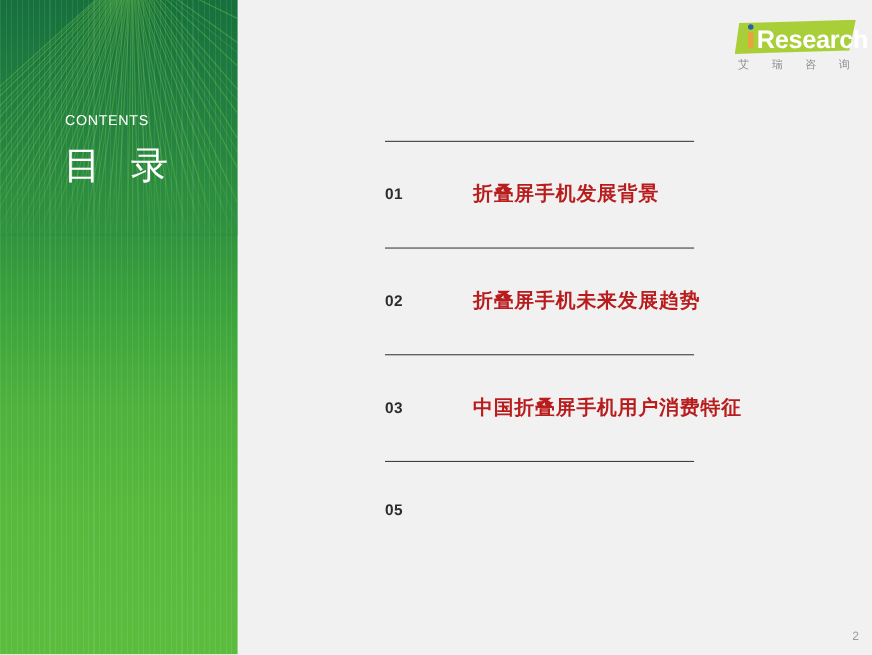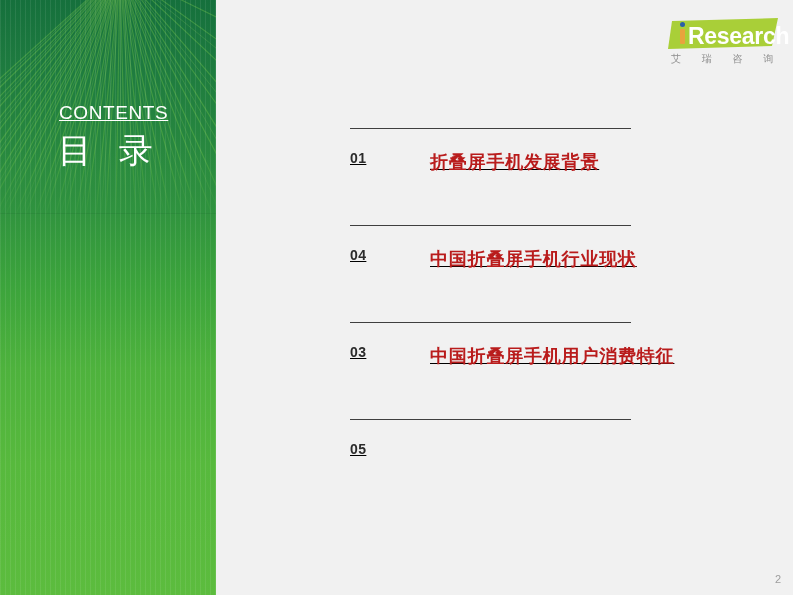--- a/index.html
+++ b/index.html
@@ -73,25 +73,24 @@
     left: 0; top: 213px;
     width: 216px; height: 1px;
     background: rgba(0,0,0,0.05);
   }
 
   .contents-label {
     position: absolute;
     left: 59px;
     top: 102px;
     color: #ffffff;
-    font-size: 19px;
+    font-size: 13px;
     letter-spacing: 0.6px;
     font-weight: 400;
     white-space: nowrap;
-    text-decoration: underline;
   }
   .contents-cn {
     position: absolute;
     left: 58px;
     top: 128px;
     color: #ffffff;
     font-size: 34px;
     letter-spacing: 8px;
     font-weight: 400;
     white-space: nowrap;
@@ -140,21 +139,21 @@
     letter-spacing: -0.3px;
     font-family: "Liberation Sans", sans-serif;
   }
   .logo-cn {
     position: absolute;
     left: 3px;
     top: 34px;
     color: #8d8d8d;
     font-size: 10px;
     letter-spacing: 9px;
-    font-family: Liberation Sans, sans-serif;
+    font-family: Liberation Serif, serif;
     white-space: nowrap;
   }
 
   
   .toc {
     position: absolute;
     left: 350px;
     top: 128px;
     width: 281px;
   }
@@ -163,25 +162,24 @@
     height: 97px;
   }
   .toc-rule {
     width: 281px;
     height: 1px;
     background: #3f3f3f;
   }
   .toc-row {
     position: absolute;
     left: 0;
-    top: 22px;
+    top: 36px;
     display: flex;
-    align-items: flex-start;
+    align-items: center;
     white-space: nowrap;
-    text-decoration: underline;
   }
   .toc-num {
     color: #2b2b2b;
     font-size: 14px;
     font-weight: 700;
     letter-spacing: 0.4px;
     width: 42px;
     display: inline-block;
     font-family: "Liberation Sans", sans-serif;
   }
@@ -304,22 +302,22 @@
       <div class="toc-rule"></div>
       <div class="toc-row">
         <span class="toc-num">01</span>
         <span class="toc-text">折叠屏手机发展背景</span>
       </div>
     </div>
 
     <div class="toc-item">
       <div class="toc-rule"></div>
       <div class="toc-row">
-        <span class="toc-num">04</span>
-        <span class="toc-text">中国折叠屏手机行业现状</span>
+        <span class="toc-num">02</span>
+        <span class="toc-text">折叠屏手机未来发展趋势</span>
       </div>
     </div>
 
     <div class="toc-item">
       <div class="toc-rule"></div>
       <div class="toc-row">
         <span class="toc-num">03</span>
         <span class="toc-text">中国折叠屏手机用户消费特征</span>
       </div>
     </div>

